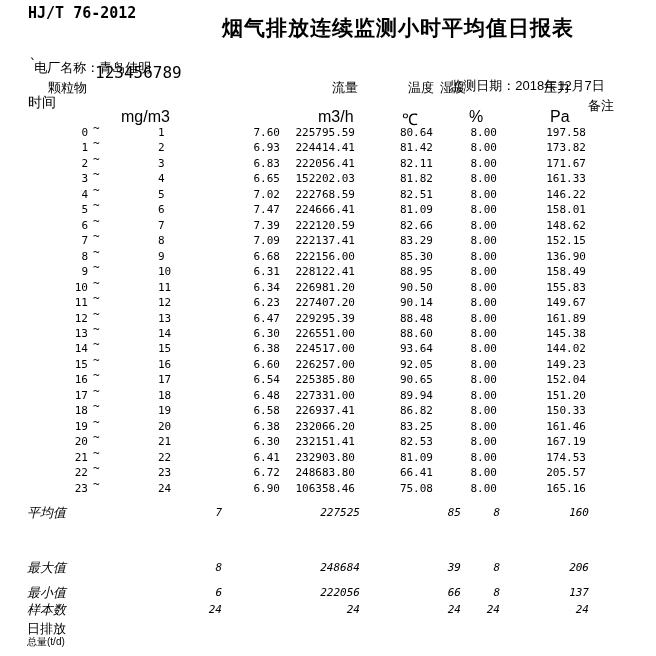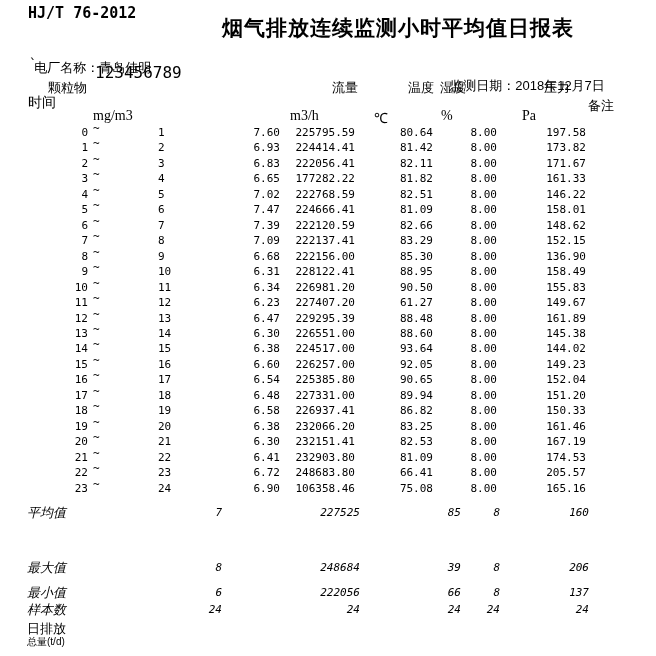--- a/index.html
+++ b/index.html
@@ -23,21 +23,21 @@
   
   .h-pm   { left:48px;  top:79px; font-size:13px; }
   .h-flow { left:332px; top:79px; font-size:13px; }
   .h-temp { left:408px; top:79px; font-size:13px; }
   .h-hum  { left:440px; top:79px; font-size:13px; }
   .h-pres { left:544px; top:79px; font-size:13px; }
   .h-time { left:28px;  top:94px; font-size:14px; }
   .h-rem  { left:588px; top:97px; font-size:13px; }
 
   
-  .u { top:108px; font-size:14px; font-family:Liberation Serif, serif; }
+  .u { top:108px; font-size:16px; font-family:Liberation Sans, sans-serif;margin-left:28px; }
   .u-pm   { left:93px; }
   .u-flow { left:290px; }
   .u-temp { left:374px; }
   .u-hum  { left:441px; }
   .u-pres { left:522px; }
 
   
   .row { position:absolute; left:0; width:656px; height:15px;
          font-family:"DejaVu Sans Mono", monospace; font-size:11px; }
   .row span { position:absolute; white-space:pre; }
@@ -124,21 +124,21 @@
       <span class="c-flow">222056.41</span>
       <span class="c-temp">82.11</span>
       <span class="c-hum">8.00</span>
       <span class="c-pres">171.67</span>
     </div>
     <div class="row" style="top: 172.38px;">
       <span class="c-start">3</span>
       <span class="c-tilde">~</span>
       <span class="c-end">4</span>
       <span class="c-pm">6.65</span>
-      <span class="c-flow">177282.22</span>
+      <span class="c-flow">152202.03</span>
       <span class="c-temp">81.82</span>
       <span class="c-hum">8.00</span>
       <span class="c-pres">161.33</span>
     </div>
     <div class="row" style="top: 187.84px;">
       <span class="c-start">4</span>
       <span class="c-tilde">~</span>
       <span class="c-end">5</span>
       <span class="c-pm">7.02</span>
       <span class="c-flow">222768.59</span>
@@ -205,21 +205,21 @@
       <span class="c-temp">90.50</span>
       <span class="c-hum">8.00</span>
       <span class="c-pres">155.83</span>
     </div>
     <div class="row" style="top: 296.06px;">
       <span class="c-start">11</span>
       <span class="c-tilde">~</span>
       <span class="c-end">12</span>
       <span class="c-pm">6.23</span>
       <span class="c-flow">227407.20</span>
-      <span class="c-temp">61.27</span>
+      <span class="c-temp">90.14</span>
       <span class="c-hum">8.00</span>
       <span class="c-pres">149.67</span>
     </div>
     <div class="row" style="top: 311.52px;">
       <span class="c-start">12</span>
       <span class="c-tilde">~</span>
       <span class="c-end">13</span>
       <span class="c-pm">6.47</span>
       <span class="c-flow">229295.39</span>
       <span class="c-temp">88.48</span>

